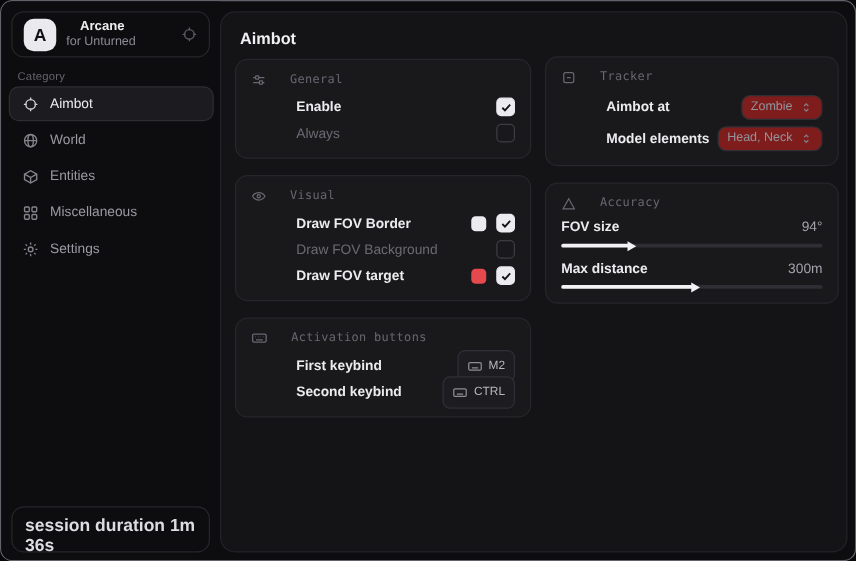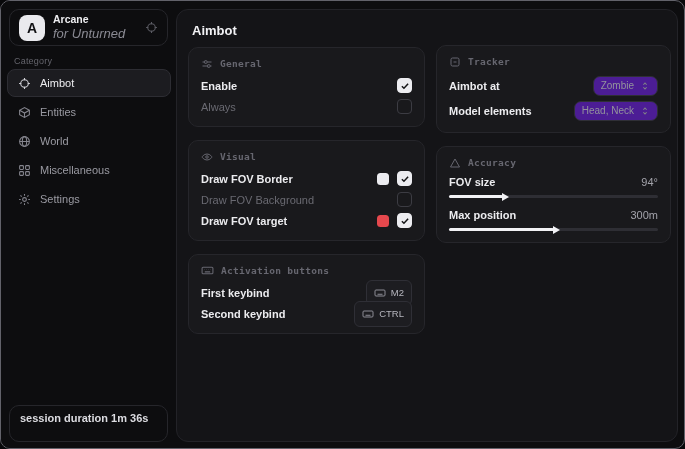--- a/index.html
+++ b/index.html
@@ -14,53 +14,53 @@
     position:absolute; left:8px; top:8px; width:159px; height:37px;
     border:1px solid #26262b; border-radius:10px;
     display:flex; align-items:center; gap:8px; padding:0 9px;
   }
   .logo {
     width:26px; height:26px; border-radius:8px; background:#eaeaee;
     display:flex; align-items:center; justify-content:center;
     color:#111114; font-weight:bold; font-size:14px;
   }
   .brand-text { display:flex; flex-direction:column; line-height:1.25; }
-  .brand-title { color:#eeeef1; font-size:10.5px; font-weight:bold; }
-  .brand-sub { color:#8b8b94; font-size:13px;font-style:italic; }
+  .brand-title { color:#eeeef1; font-size:10.5px; font-weight:bold;margin-left:11px; }
+  .brand-sub { color:#8b8b94; font-size:10px; }
   .scope { margin-left:auto; color:#5c5c64; display:flex; }
   .category { position:absolute; left:13px; top:55px; color:#64646c; font-size:9px; letter-spacing:.2px; }
   .nav { position:absolute; left:6px; right:5px; top:68px; display:flex; flex-direction:column; gap:1px; }
   .nav-item {
     height:28px; display:flex; align-items:center; gap:9px; padding:0 10px;
     color:#9a9aa2; font-size:11px; border:1px solid transparent; border-radius:8px; cursor:pointer;
   }
   .nav-item .icn { color:#84848d; display:flex; }
   .nav-item.selected { background:#1c1c20; border-color:#2d2d33; color:#ededf0; }
   .nav-item.selected .icn { color:#d2d2d8; }
   .side-footer {
     position:absolute; left:8px; right:8px; bottom:6px; height:37px;
     border:1px solid #26262b; border-radius:10px; padding:4px 10px 0 10px;
   }
   .sub-exp { font-family:"DejaVu Sans Mono", monospace; font-size:9px; color:#84848d; letter-spacing:.3px; }
-  .sess-dur { font-size:11px; font-weight:bold; color:#dcdce1; margin-top:2px; }
+  .sess-dur { font-size:14px; font-weight:bold; color:#dcdce1; margin-top:2px; }
   
   .panel {
     position:absolute; left:175px; top:8px; width:502px; height:433px;
     background:#141417; border:1px solid #232328; border-radius:12px;
   }
   .page-title { position:absolute; left:15px; top:13px; color:#f1f1f4; font-size:13px; font-weight:bold; }
   .col-left  { position:absolute; left:11px;  top:37px; width:237px; }
   .col-right { position:absolute; left:259px; top:35px; width:235px; }
   .card {
     background:#19191c; border:1px solid #26262b; border-radius:10px;
     padding:9px 12px; margin-bottom:13px;
   }
-  .card-head { display:flex; align-items:center; gap:7px; height:13px; margin-bottom:5px; color:#676770;font-weight:bold; }
+  .card-head { display:flex; align-items:center; gap:19px; height:13px; margin-bottom:5px; color:#676770; }
   .card-head .label { font-family:"DejaVu Sans Mono", monospace; font-size:9.5px; letter-spacing:.3px; color:#676770; }
-  .row { height:21px; display:flex; align-items:center; justify-content:space-between; }
+  .row { height:21px; display:flex; align-items:center; justify-content:space-between;margin-left:36px; }
   .row-lg { height:25px; }
   .lbl { color:#ececef; font-size:11px; font-weight:bold; }
   .lbl.dim { color:#6a6a72; font-weight:normal; }
   .controls { display:flex; align-items:center; gap:8px; }
   
   .checkbox {
     width:15px; height:15px; border-radius:4px; border:1.5px solid #3c3c43;
     background:transparent; display:flex; align-items:center; justify-content:center; cursor:pointer;
   }
   .checkbox.checked { background:#ececf0; border-color:#ececf0; color:#141416; }
@@ -71,21 +71,21 @@
   
   .keybtn {
     display:inline-flex; align-items:center; gap:5px;
     border:1px solid #2f2f36; background:#1d1d21; border-radius:6px;
     padding:6px 7px; font-size:9.5px; color:#b6b6be; cursor:pointer;
   }
   .keybtn .icn { color:#8d8d96; display:flex; }
   
   .dropdown {
     display:inline-flex; align-items:center; gap:6px; height:20px;
-    border:1px solid #2f2f36; background:#4c1d95; border-radius:7px;
+    border:1px solid #2f2f36; background:#7f1d1d; border-radius:7px;
     padding:0 7px; font-size:10px; color:#93939c; cursor:pointer;
   }
   .dropdown .icn { color:#7e7e87; display:flex; }
   
   .slider-group { margin-bottom:9px; }
   .slider-head { display:flex; align-items:center; justify-content:space-between; height:16px; margin-bottom:5px; }
   .slider-val { color:#a3a3ab; font-size:11px; }
   .slider-track { position:relative; height:3px; border-radius:2px; background:#2e2e34; cursor:pointer; }
   .slider-fill { position:relative; height:3px; border-radius:2px; background:#f2f2f5; }
   .slider-thumb {
@@ -126,35 +126,35 @@
           <svg width="13" height="13" viewBox="0 0 24 24" fill="none" stroke="currentColor" stroke-width="2">
               <circle cx="12" cy="12" r="7"></circle>
               <path d="M12 2v4M12 18v4M2 12h4M18 12h4"></path>
             </svg>
         </span>
         <span>Aimbot</span>
       </div>
       <div class="nav-item">
         <span class="icn">
           <svg width="13" height="13" viewBox="0 0 24 24" fill="none" stroke="currentColor" stroke-width="2">
-              <path d="M21 8l-9-5-9 5v8l9 5 9-5V8z"></path>
-              <path d="M3 8l9 5 9-5M12 13v8"></path>
-            </svg>
-        </span>
-        <span>Entities</span>
-      </div>
-      <div class="nav-item">
-        <span class="icn">
-          <svg width="13" height="13" viewBox="0 0 24 24" fill="none" stroke="currentColor" stroke-width="2">
               <circle cx="12" cy="12" r="9"></circle>
               <ellipse cx="12" cy="12" rx="4" ry="9"></ellipse>
               <path d="M3 12h18"></path>
             </svg>
         </span>
         <span>World</span>
+      </div>
+      <div class="nav-item">
+        <span class="icn">
+          <svg width="13" height="13" viewBox="0 0 24 24" fill="none" stroke="currentColor" stroke-width="2">
+              <path d="M21 8l-9-5-9 5v8l9 5 9-5V8z"></path>
+              <path d="M3 8l9 5 9-5M12 13v8"></path>
+            </svg>
+        </span>
+        <span>Entities</span>
       </div>
       <div class="nav-item">
         <span class="icn">
           <svg width="13" height="13" viewBox="0 0 24 24" fill="none" stroke="currentColor" stroke-width="2">
               <rect x="3" y="3" width="7" height="7" rx="1.5"></rect>
               <rect x="14" y="3" width="7" height="7" rx="1.5"></rect>
               <rect x="3" y="14" width="7" height="7" rx="1.5"></rect>
               <rect x="14" y="14" width="7" height="7" rx="1.5"></rect>
             </svg>
         </span>
@@ -341,21 +341,21 @@
           <div class="slider-track">
             <div class="slider-fill" style="width: 26%;">
               <span class="slider-thumb"></span>
             </div>
           </div>
         </div>
 
 
         <div class="slider-group" style="margin-bottom:2px;">
           <div class="slider-head">
-            <span class="lbl">Max position</span>
+            <span class="lbl">Max distance</span>
             <span class="slider-val">300m</span>
           </div>
           <div class="slider-track">
             <div class="slider-fill" style="width: 50%;">
               <span class="slider-thumb"></span>
             </div>
           </div>
         </div>
       </section>
     </div>

